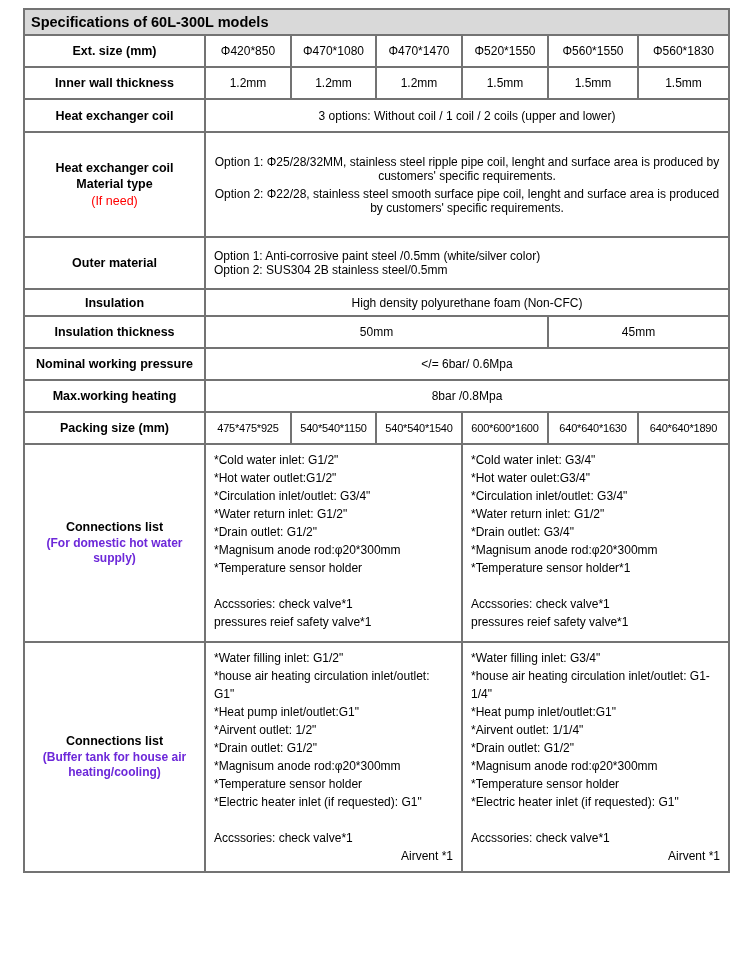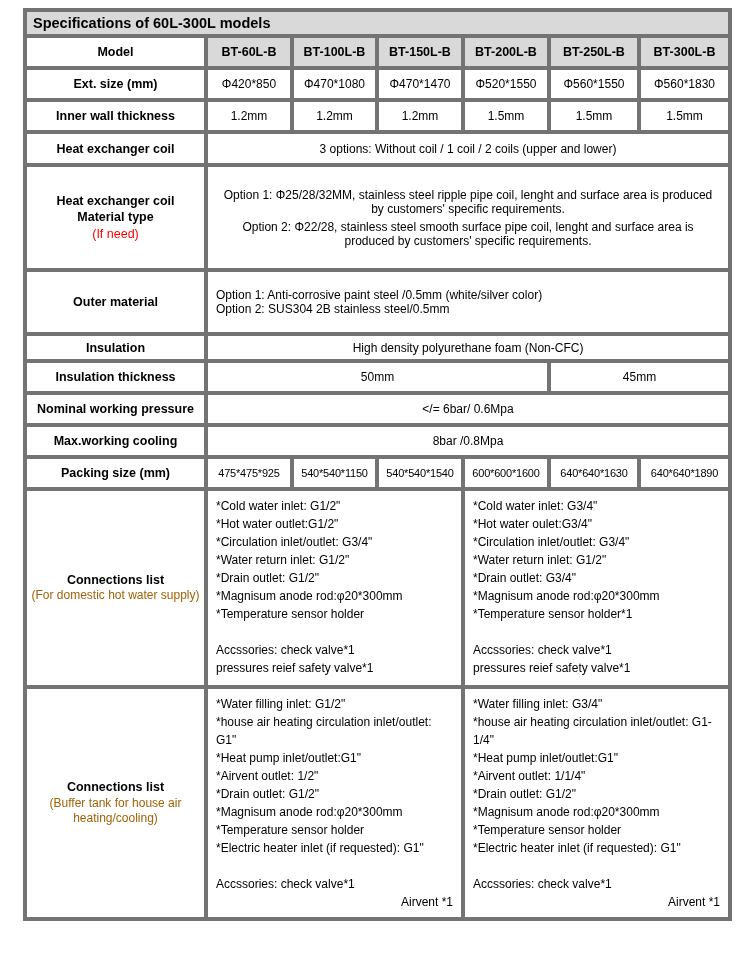--- a/index.html
+++ b/index.html
@@ -16,49 +16,49 @@
     margin: 8px 0 0 23px;
   }
   col.c0 { width: 181px; }
   col.c1 { width: 86px; }
   col.c2 { width: 85px; }
   col.c3 { width: 86px; }
   col.c4 { width: 86px; }
   col.c5 { width: 90px; }
   col.c6 { width: 91px; }
   td {
-    border: 4px solid #737373;
+    border: 2px solid #737373;
     padding: 2px 4px;
     font-size: 12px;
     text-align: center;
     vertical-align: middle;
     overflow: hidden;
   }
   tr.r-title  { height: 26px; }
   tr.r-std    { height: 32px; }
   tr.r-coil   { height: 33px; }
   tr.r-coilmat{ height: 105px; }
-  tr.r-outer  { height: 64px; }
+  tr.r-outer  { height: 52px; }
   tr.r-ins    { height: 27px; }
   tr.r-conn1  { height: 198px; }
   tr.r-conn2  { height: 215px; }
   .title-cell {
     background: #d9d9d9;
     font-weight: bold;
     font-size: 14.5px;
     text-align: left;
     padding: 3px 6px;
   }
   .lbl { font-weight: bold; font-size: 12.5px; }
   .model-cell { background: #d9d9d9; font-weight: bold; font-size: 12.5px; }
   .small { font-size: 11px; letter-spacing: -0.2px; }
   .left-cell { text-align: left; padding: 4px 8px; }
   .para { margin: 4px 0; text-align: center; }
   .para + .para { margin-top: 0; }
-  .note { color: #a16207; font-weight: normal; font-size: 12px; }
+  .note { color: #6d28d9; font-weight: bold; font-size: 12px; }
   .note-bold { color: #ff0000; font-weight: normal; font-size: 12.5px; }
   .conn-cell {
     text-align: left;
     vertical-align: top;
     padding: 6px 8px;
     line-height: 1.5;
   }
   .lines { white-space: pre-line; }
   .centered-line { text-align: right; }
   .lbl-line { line-height: 1.3; }
@@ -75,29 +75,20 @@
       <col class="c4">
       <col class="c5">
       <col class="c6">
   </colgroup>
   <tbody>
 
   <tr class="r-title">
     <td colspan="7" class="title-cell">Specifications of 60L-300L models</td>
   </tr>
 
-  <tr class="r-std">
-    <td class="lbl">Model</td>
-    <td class="model-cell">BT-60L-B</td>
-    <td class="model-cell">BT-100L-B</td>
-    <td class="model-cell">BT-150L-B</td>
-    <td class="model-cell">BT-200L-B</td>
-    <td class="model-cell">BT-250L-B</td>
-    <td class="model-cell">BT-300L-B</td>
-  </tr>
 
 
   <tr class="r-std">
     <td class="lbl">Ext. size (mm)</td>
     <td>Φ420*850</td>
     <td>Φ470*1080</td>
     <td>Φ470*1470</td>
     <td>Φ520*1550</td>
     <td>Φ560*1550</td>
     <td>Φ560*1830</td>
@@ -149,21 +140,21 @@
     <td colspan="4">50mm</td>
     <td colspan="2">45mm</td>
   </tr>
 
   <tr class="r-std">
     <td class="lbl">Nominal working pressure</td>
     <td colspan="6">&lt;/= 6bar/ 0.6Mpa</td>
   </tr>
 
   <tr class="r-std">
-    <td class="lbl">Max.working cooling</td>
+    <td class="lbl">Max.working heating</td>
     <td colspan="6">8bar /0.8Mpa</td>
   </tr>
 
   <tr class="r-std">
     <td class="lbl">Packing size (mm)</td>
     <td class="small">475*475*925</td>
     <td class="small">540*540*1150</td>
     <td class="small">540*540*1540</td>
     <td class="small">600*600*1600</td>
     <td class="small">640*640*1630</td>

